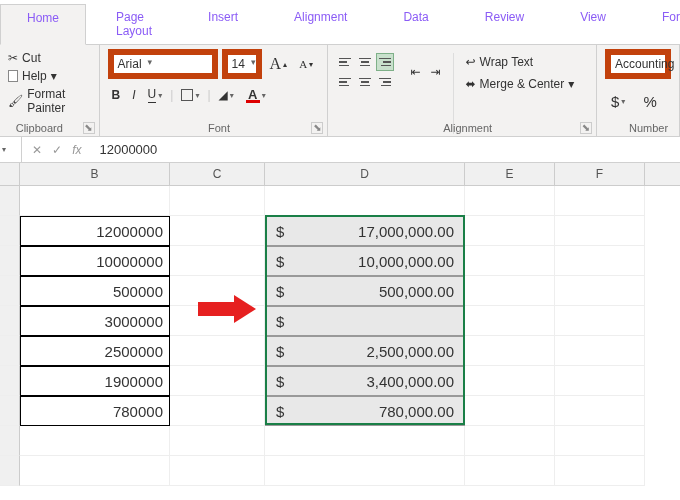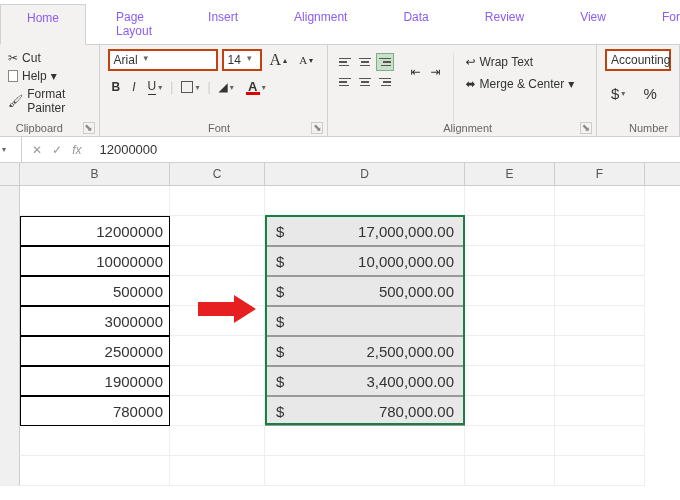--- a/index.html
+++ b/index.html
@@ -6,21 +6,21 @@
 body{background:#fff;width:680px;height:500px;overflow:hidden;font-size:12px;color:#333}
 .tabs{display:flex;gap:4px;padding:4px 0 0 0;border-bottom:1px solid #d0d0d0;background:#fff}
 .tab{padding:6px 26px;cursor:pointer;color:#8b5cf6}
 .tab.active{background:#f3f2f1;border:1px solid #d0d0d0;border-bottom:1px solid #f3f2f1;margin-bottom:-1px}
 .ribbon{display:flex;background:#f3f2f1;border-bottom:1px solid #d0d0d0;height:92px}
 .group{border-right:1px solid #d0d0d0;padding:4px 8px 2px;display:flex;flex-direction:column;position:relative}
 .group-label{position:absolute;bottom:2px;left:11px;right:0;text-align:center;font-size:11px;color:#666}
 .dlaunch{position:absolute;bottom:2px;right:4px;font-size:10px;color:#888;border:1px solid #ccc;width:12px;height:12px;line-height:10px;text-align:center}
 .clip-items div{padding:2px 0;color:#333;display:flex;align-items:center;gap:4px}
 .font-row{display:flex;gap:4px;align-items:center;margin-bottom:6px}
-.font-sel{border:2px solid #c2410c;background:#fff;padding:2px 4px;font-size:12px;display:flex;align-items:flex-start;gap:6px}
+.font-sel{border:6px solid #c2410c;background:#fff;padding:2px 4px;font-size:12px;display:flex;align-items:flex-start;gap:6px}
 .font-sel .dd{color:#666;font-size:9px}
 .aa{font-family:"Times New Roman",serif}
 .aa.big{font-size:16px}
 .aa.small{font-size:11px}
 .btn{padding:2px 4px;display:inline-flex;align-items:center;gap:2px;cursor:pointer}
 .btn .dd{font-size:8px;color:#666}
 .align-grid{display:grid;grid-template-columns:repeat(3,18px);grid-template-rows:repeat(2,18px);gap:2px}
 .align-cell{display:flex;align-items:center;justify-content:center;width:18px;height:18px}
 .align-cell.sel{background:#c8e0cc;border:1px solid #7eb088}
 .lines{display:flex;flex-direction:column;gap:2px;width:12px}

